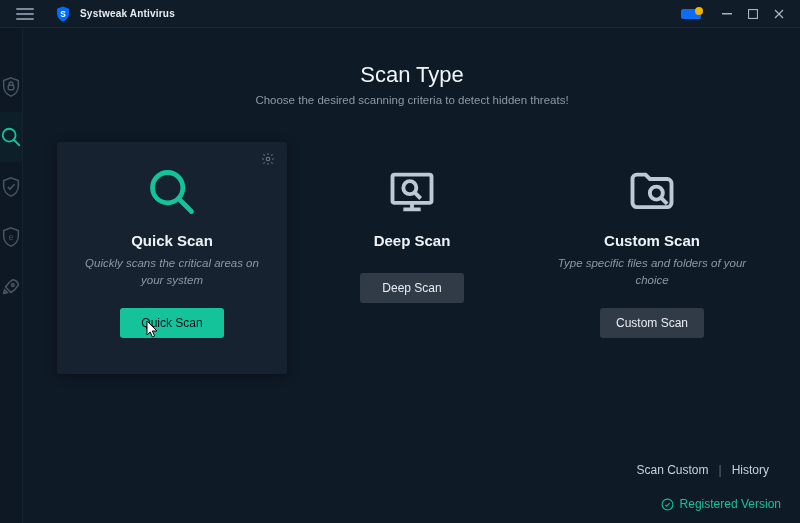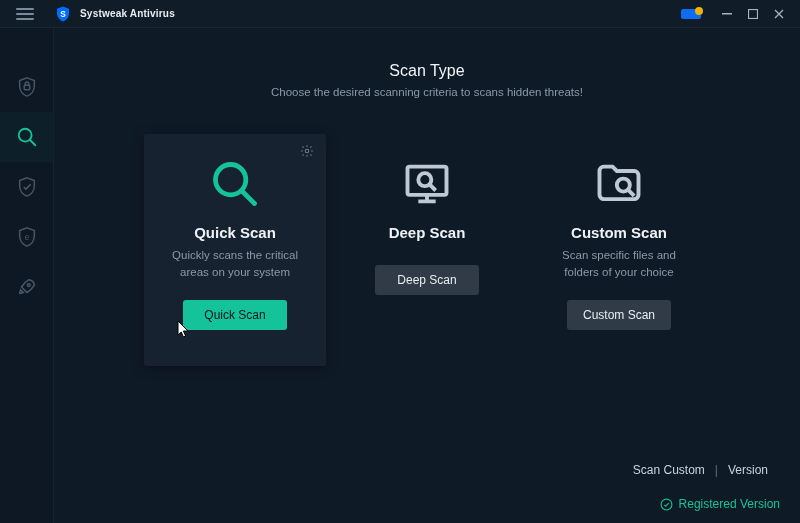--- a/index.html
+++ b/index.html
@@ -22,30 +22,30 @@
 
 .sidebar { width: 54px; background: #0d1824; border-right: 1px solid #16222f; display: flex; flex-direction: column; padding-top: 34px; gap: 0; }
 .side-item { height: 50px; display: flex; align-items: center; justify-content: center; cursor: pointer; position: relative; }
 .side-item svg { opacity: 0.55; }
 .side-item.active svg { opacity: 1; }
 .side-item.active { background: rgba(21,195,154,0.04); }
 .side-item.active::before { content: ""; position: absolute; left: 0; top: 8px; bottom: 8px; width: 3px; background: transparent; }
 
 
 .content { flex: 1; background: #0f1a27; position: relative; display: flex; flex-direction: column; padding: 34px 34px 0 34px; }
-.page-title { text-align: center; font-size: 16px; font-weight: 500; color: #f0f4f8; }
+.page-title { text-align: center; font-size: 22px; font-weight: 500; color: #f0f4f8; }
 .page-subtitle { text-align: center; font-size: 11.5px; color: #8a99a8; margin-top: 6px; }
 
 .cards { display: flex; justify-content: center; align-items: stretch; gap: 10px; margin-top: 36px; }
-.card { width: 182px; height: 232px; display: flex; flex-direction: column; align-items: center; padding: 18px 18px 18px 18px; position: relative; border-radius: 2px; }
+.card { width: 230px; height: 232px; display: flex; flex-direction: column; align-items: center; padding: 18px 18px 18px 18px; position: relative; border-radius: 2px; }
 .card.selected { background: #16222f; box-shadow: 0 2px 12px rgba(0,0,0,0.4); }
 .card-gear { position: absolute; top: 10px; right: 12px; cursor: pointer; color: #6d7d8d; }
 .card-icon { height: 64px; display:flex; align-items:center; justify-content:center; margin-bottom: 8px;}
 .card-title { font-size: 15px; font-weight: 600; color: #eef2f6; margin-bottom: 6px; }
-.card-desc { font-size: 11.5px; color: #8a99a8; text-align: center; line-height: 1.5; max-width: 200px; min-height: 34px;}
+.card-desc { font-size: 11.5px; color: #8a99a8; text-align: center; line-height: 1.5; max-width: 200px; min-height: 34px; font-style: italic;}
 .card-btn { margin-top: 18px; min-width: 104px; height: 30px; border: none; border-radius: 3px; font-size: 12px; cursor: pointer; color: #e8edf2; background: #303b47; }
 .card-btn.primary { background: #15c39a; color: #0b141d; font-weight: 500; }
 
 .cursor { position: absolute; left: 123px; top: 292px; pointer-events:none; }
 
 
 .footer-links { position: absolute; right: 32px; bottom: 46px; font-size: 12px; color: #c8d2dc; display: flex; align-items: center; gap: 10px; }
 .footer-links a { color: #c8d2dc; text-decoration: none; cursor: pointer; }
 .footer-links .sep { color: #5e6d7c; }
 .registered { position: absolute; right: 20px; bottom: 12px; font-size: 12px; color: #15c39a; display:flex; align-items:center; gap:6px;}
@@ -121,21 +121,21 @@
     <div class="side-item">
       <svg width="22" height="22" viewBox="0 0 24 24" fill="none" stroke="#7a8a9a" stroke-width="1.6">
           <path d="M5 15c-1 3-1 4-1 4s1 0 4-1l-3-3zM14 4c3 0 6 3 6 6-3 5-8 8-8 8l-6-6s3-5 8-8z"></path>
           <circle cx="14" cy="10" r="1.5"></circle>
         </svg>
     </div>
   </div>
 
   <div class="content">
     <div class="page-title">Scan Type</div>
-    <div class="page-subtitle">Choose the desired scanning criteria to scans hidden threats!</div>
+    <div class="page-subtitle">Choose the desired scanning criteria to detect hidden threats!</div>
 
     <div class="cards">
 
       <div class="card selected">
         <div class="card-gear">
           <svg width="14" height="14" viewBox="0 0 24 24" fill="none" stroke="currentColor" stroke-width="1.8">
               <circle cx="12" cy="12" r="3"></circle>
               <path d="M12 2v3M12 19v3M4.2 4.2l2.1 2.1M17.7 17.7l2.1 2.1M2 12h3M19 12h3M4.2 19.8l2.1-2.1M17.7 6.3l2.1-2.1"></path>
             </svg>
         </div>
@@ -165,33 +165,33 @@
 
       <div class="card">
         <div class="card-icon">
           <svg width="52" height="52" viewBox="0 0 24 24" fill="none" stroke="#bfc9d4" stroke-width="1.8">
               <path d="M3 6a2 2 0 012-2h4l2 2h8a2 2 0 012 2v9a2 2 0 01-2 2H5a2 2 0 01-2-2V6z"></path>
               <circle cx="14" cy="12.5" r="3"></circle>
               <path d="M19 17.5l-2.8-2.8"></path>
             </svg>
         </div>
         <div class="card-title">Custom Scan</div>
-        <div class="card-desc">Scan specific files and folders of your choice</div>
+        <div class="card-desc">Type specific files and folders of your choice</div>
         <button class="card-btn">Custom Scan</button>
       </div>
     </div>
 
     <svg class="cursor" width="14" height="18" viewBox="0 0 14 18">
         <path d="M1 1l0 14 3.2-3 2.2 5 2.2-1-2.2-5 4.6 0z" fill="#fff" stroke="#000" stroke-width="1"></path>
       </svg>
 
     <div class="footer-links">
       <a>Scan Custom</a>
       <span class="sep">|</span>
-      <a>Version</a>
+      <a>History</a>
     </div>
     <div class="registered">
       <svg width="13" height="13" viewBox="0 0 24 24" fill="none" stroke="#15c39a" stroke-width="2">
           <circle cx="12" cy="12" r="10"></circle>
           <path d="M8 12.5l2.5 2.5L16 9.5"></path>
         </svg>
       <span>Registered Version</span>
     </div>
   </div>
 </div>

